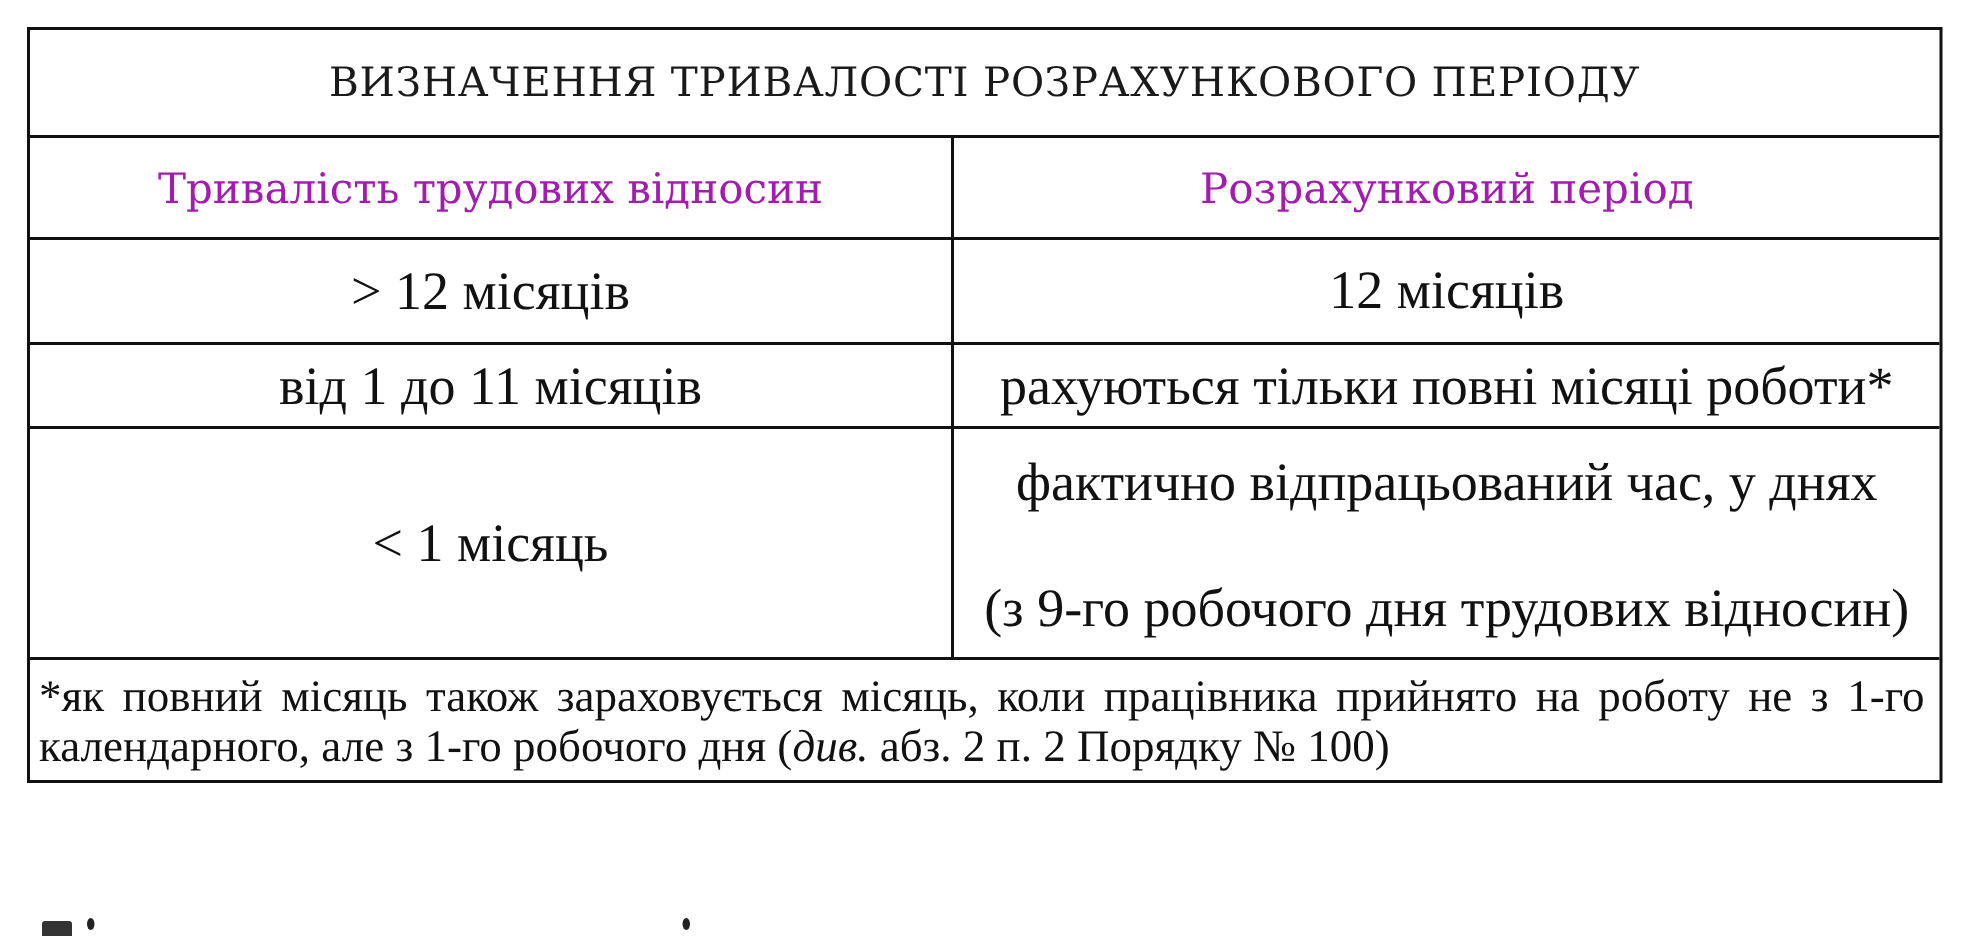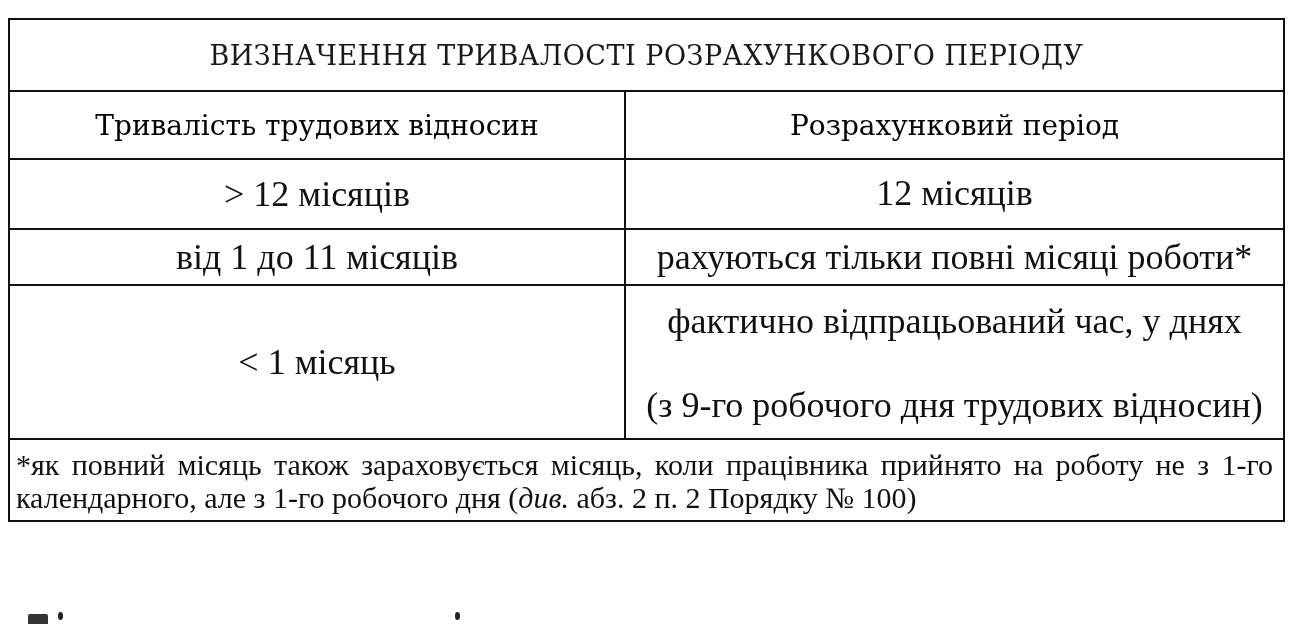--- a/index.html
+++ b/index.html
@@ -1,38 +1,38 @@
 <!DOCTYPE html>
 <html><head>
   <meta charset="utf-8">
   <style>
     html, body { margin: 0; padding: 0; background: #ffffff; }
     body {
       width: 1308px; height: 624px; overflow: hidden; position: relative;
       font-family: "Liberation Serif", "DejaVu Serif", serif; color: #111;
     }
     .tbl {
-      position: absolute; left: 8px; top: 18px; width: 1277px;
+      position: absolute; left: 18px; top: 18px; width: 1277px;
       border: 2px solid #111; box-sizing: border-box;
     }
     .row { display: flex; border-top: 2px solid #111; box-sizing: border-box; }
     .row:first-child { border-top: none; }
     .title-row { height: 70px; align-items: center; justify-content: center; border-top: none; }
     .title {
       font-family: "DejaVu Serif", serif; font-size: 27px; letter-spacing: 0.5px;
       text-align: center; width: 100%; color: #1a1a1a;
     }
     .hdr { height: 68px; }
     .cell {
       display: flex; align-items: center; justify-content: center; text-align: center;
       box-sizing: border-box;
     }
     .c1 { width: 616px; border-right: 2px solid #111; }
     .c2 { flex: 1; }
-    .hdr .cell { font-family: "DejaVu Serif", serif; font-size: 28px; color: #000000; }
+    .hdr .cell { font-family: "DejaVu Serif", serif; font-size: 28px; color: #a21caf; }
     .r1 { height: 70px; }
     .r2 { height: 56px; justify-content: flex-end; }
     .r3 { height: 154px; }
     .body-cell { font-size: 36px; }
     .r1 .c2 { align-items: flex-start; padding-top: 12px; }
     .r3 .c2 { flex-direction: column; justify-content: space-between; padding: 14px 16px 12px; }
     .note-row {
       border-top: 2px solid #111; padding: 8px 10px 6px 6px;
       font-size: 30px; line-height: 33px; text-align: justify;
     }

